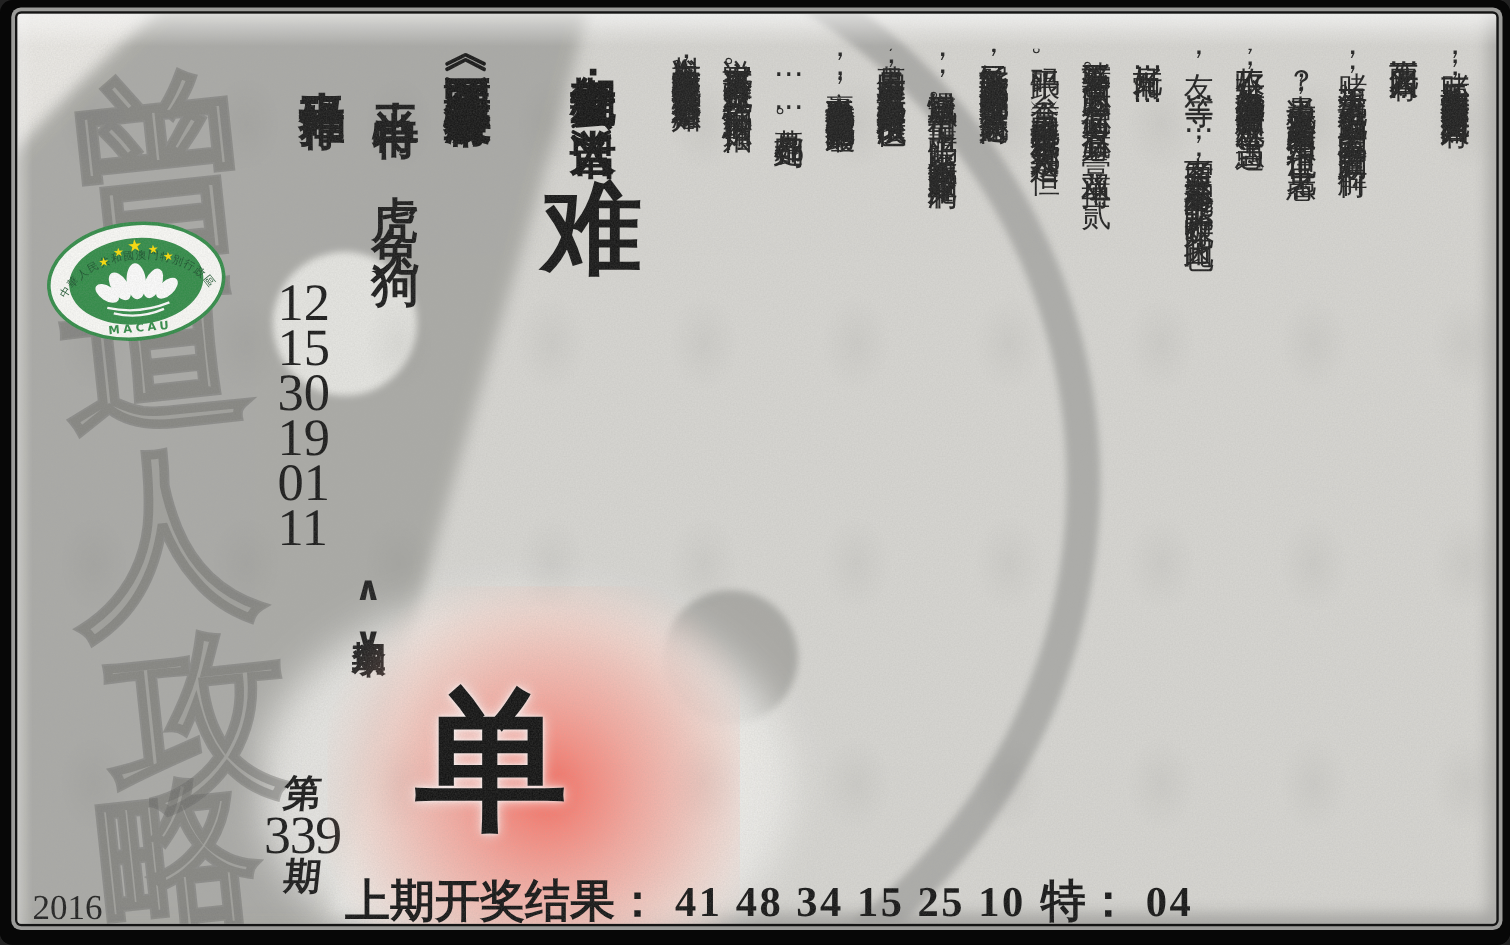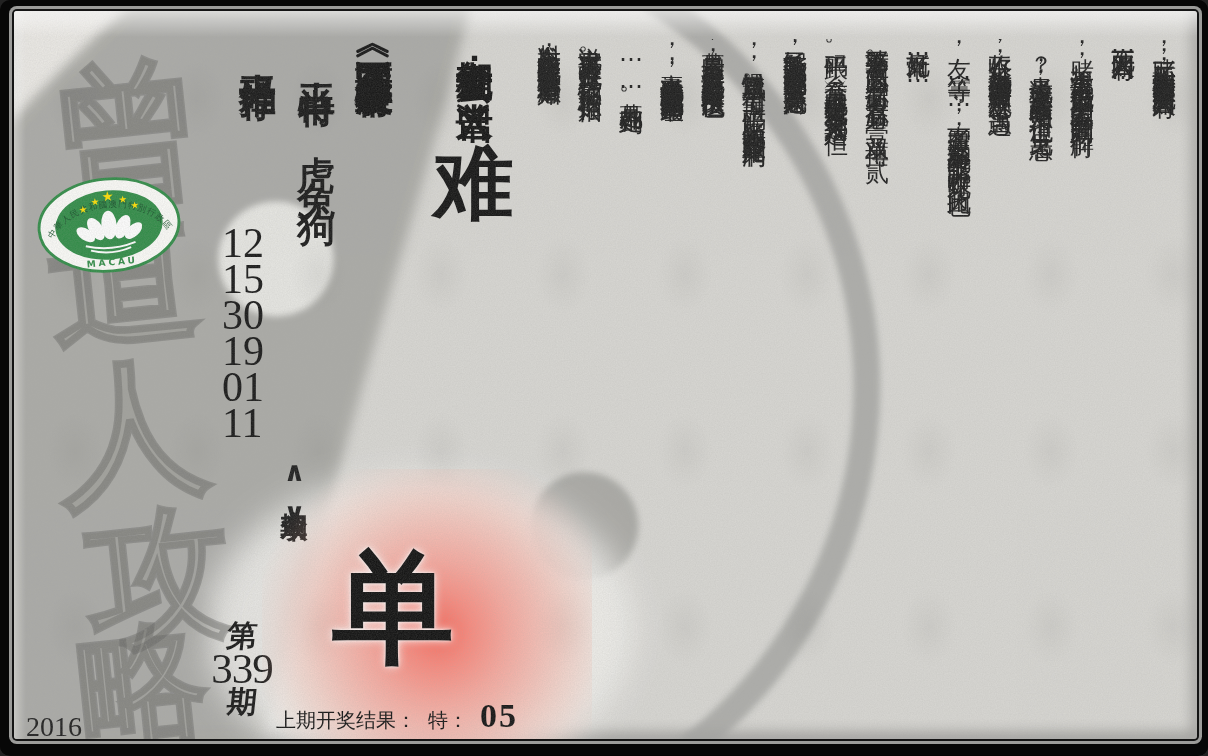--- a/index.html
+++ b/index.html
@@ -39,21 +39,21 @@
   .jinqi{position:absolute;left:262px;top:445px;height:190px;font-size:27px;letter-spacing:2px;color:#1a1a1a;font-weight:600;}
   .issue{position:absolute;left:194px;top:610px;width:68px;text-align:center;color:#151515;}
   .issue .zi{font-size:30px;line-height:30px;font-weight:600;transform:skewX(-6deg);}
   .issue .num{font-family:"Liberation Serif",serif;font-size:43px;line-height:36px;letter-spacing:-1px;}
   .glow{position:absolute;left:248px;top:458px;width:330px;height:292px;pointer-events:none;
         background:radial-gradient(circle at 53% 56%, rgba(255,66,50,.75) 0%, rgba(255,100,84,.5) 30%,
                    rgba(255,140,120,.28) 55%, rgba(255,165,145,.12) 68%, rgba(255,165,145,0) 78%);}
   .dan{position:absolute;left:318px;top:536px;font-size:122px;line-height:1;font-weight:900;color:#0d0d0d;
        text-shadow:0 0 10px rgba(255,255,255,.95),0 0 3px rgba(255,255,255,.9);}
   .footer{position:absolute;left:262px;top:686px;display:flex;align-items:baseline;gap:12px;color:#101010;}
-  .footer .lab{font-size:20px;font-weight:400;}
+  .footer .lab{font-size:36px;font-weight:700;}
   .footer .nums{font-family:"Liberation Serif",serif;font-size:34px;font-weight:600;letter-spacing:2px;}
   .year{position:absolute;left:12px;top:700px;font-family:"Liberation Serif",serif;font-size:28px;color:#1c1c1c;}
 </style>
 </head>
 <body>
 
 <div class="root">
   <div class="paper">
 
     <svg class="bg" viewBox="0 0 1188 734" preserveAspectRatio="none">
@@ -159,22 +159,23 @@
       <div class="zi">第</div>
       <div class="num">339</div>
       <div class="zi">期</div>
     </div>
 
     <div class="glow"></div>
     <div class="dan">单</div>
 
     <div class="footer">
       <span class="lab">上期开奖结果：</span>
+      <span class="nums">41 48 34 15 25 10</span>
       <span class="lab">特：</span>
-      <span class="nums">05</span>
+      <span class="nums">04</span>
     </div>
 
     <div class="year">2016</div>
 
     <svg class="noise">
       <filter id="nz">
           <feTurbulence type="fractalNoise" baseFrequency="0.85" numOctaves="2" stitchTiles="stitch"></feTurbulence>
         <feColorMatrix type="matrix" values="0 0 0 0 0.38  0 0 0 0 0.38  0 0 0 0 0.36  0 0 0 0.55 0"></feColorMatrix>
         </filter>
       <rect width="100%" height="100%" filter="url(#nz)"></rect>

